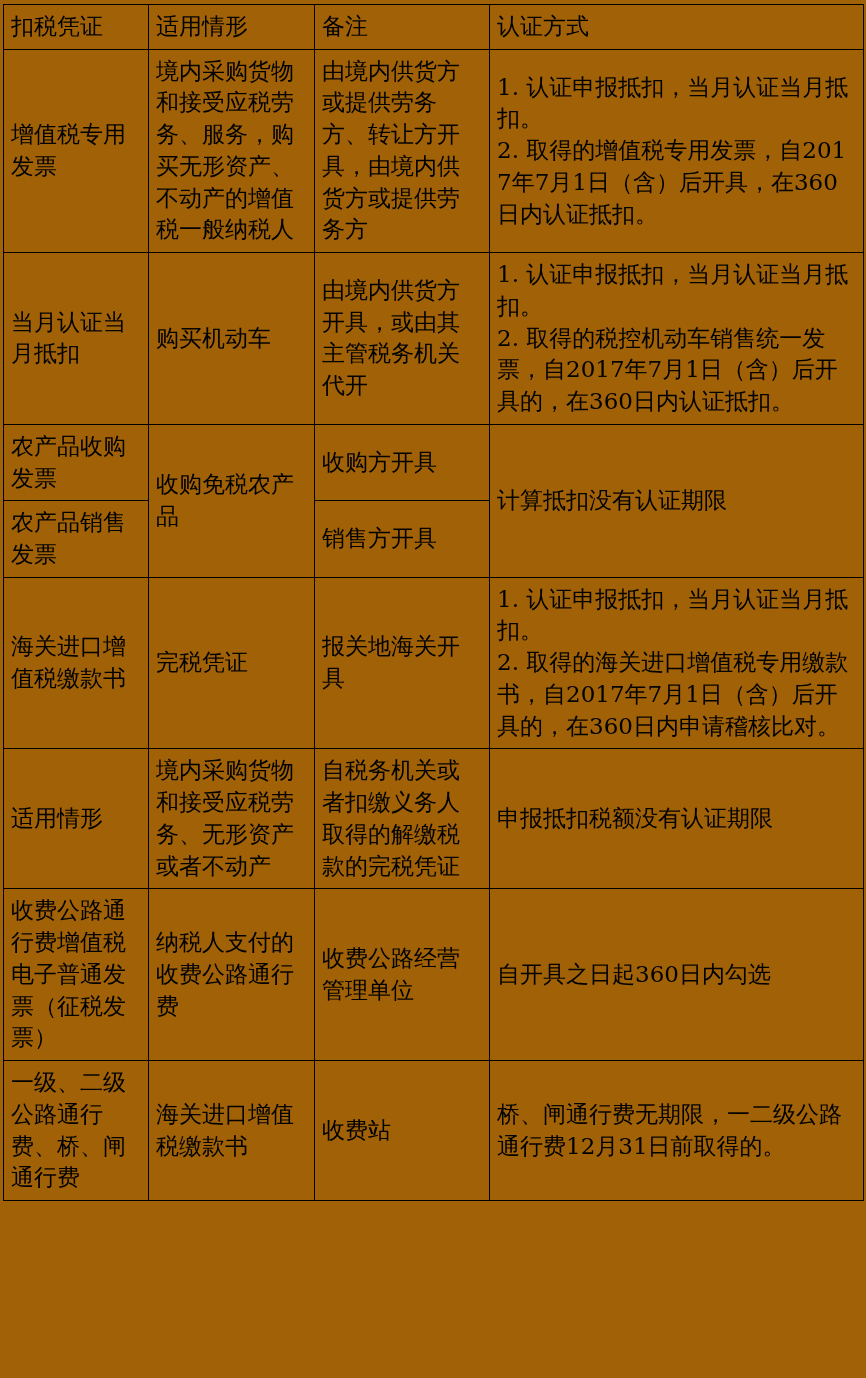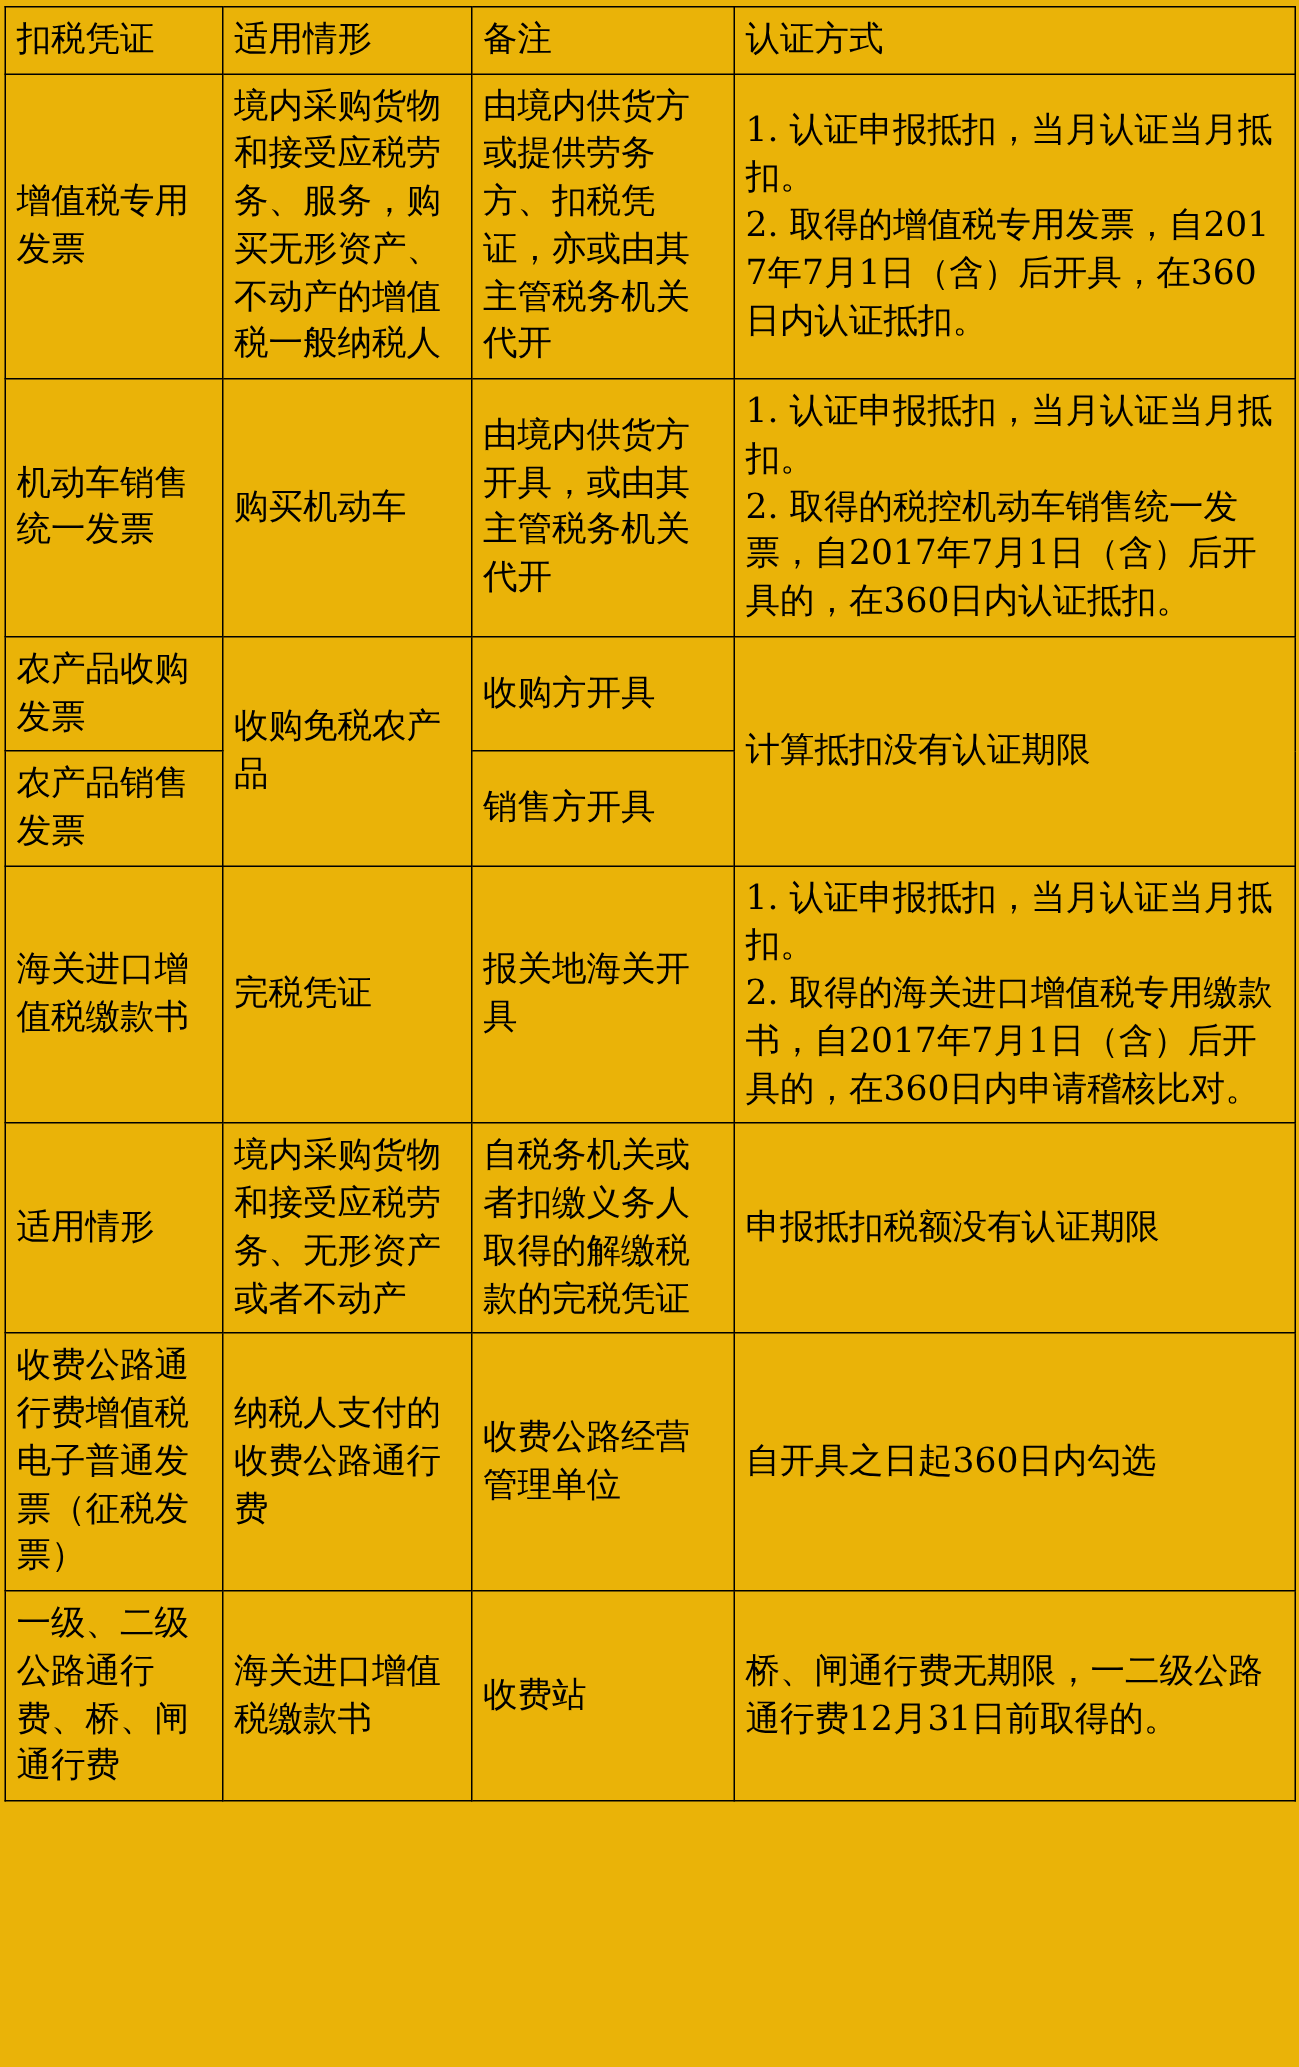--- a/index.html
+++ b/index.html
@@ -10,21 +10,21 @@
   body {
     width: 866px;
     font-family: "DejaVu Serif", "Liberation Serif", serif;
     color: #000000;
   }
   #sheet {
     width: 866px;
     min-height: 1378px;
     box-sizing: border-box;
     padding: 4px 3px 4px 3px;
-    background: #eab308;
+    background: #a16207;
   }
   table.doc-table {
     border-collapse: collapse;
     table-layout: fixed;
     width: 860px;
     margin: 0;
   }
   table.doc-table td, table.doc-table th {
     border: 1px solid #000000;
     vertical-align: middle;
@@ -72,31 +72,31 @@
         <th>适用情形</th>
         <th>备注</th>
         <th>认证方式</th>
       </tr>
     </thead>
     <tbody>
 
       <tr>
         <td class="col-voucher">增值税专用发票</td>
         <td class="col-case">境内采购货物和接受应税劳务、服务，购买无形资产、不动产的增值税一般纳税人</td>
-        <td class="col-note">由境内供货方或提供劳务方、扣税凭证，亦或由其主管税务机关代开</td>
+        <td class="col-note">由境内供货方或提供劳务方、转让方开具，由境内供货方或提供劳务方</td>
         <td class="col-method">
           <div class="cell-lines">
             <div class="numbered">1. 认证申报抵扣，当月认证当月抵扣。</div>
             <div class="numbered">2. 取得的增值税专用发票，自2017年7月1日（含）后开具，在360日内认证抵扣。</div>
           </div>
         </td>
       </tr>
 
       <tr>
-        <td class="col-voucher">机动车销售统一发票</td>
+        <td class="col-voucher">当月认证当月抵扣</td>
         <td class="col-case">购买机动车</td>
         <td class="col-note">由境内供货方开具，或由其主管税务机关代开</td>
         <td class="col-method">
           <div class="cell-lines">
             <div class="numbered">1. 认证申报抵扣，当月认证当月抵扣。</div>
             <div class="numbered">2. 取得的税控机动车销售统一发票，自2017年7月1日（含）后开具的，在360日内认证抵扣。</div>
           </div>
         </td>
       </tr>
 

